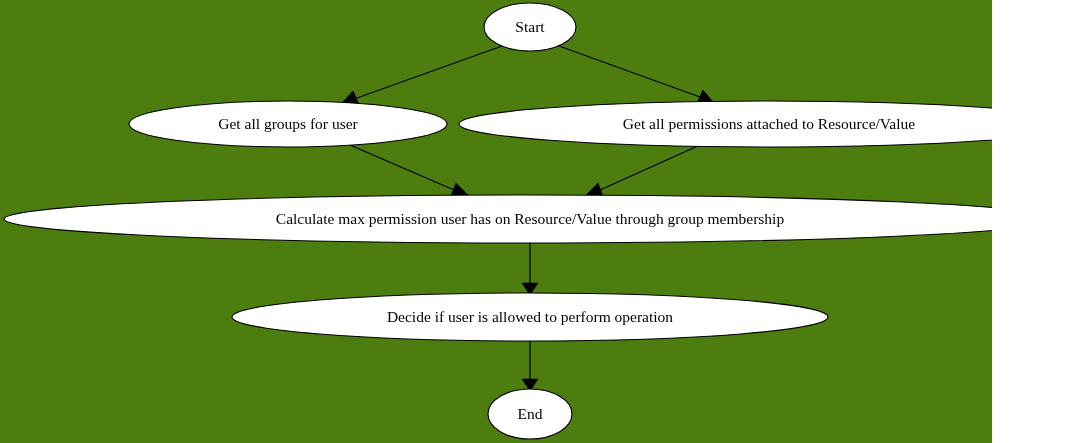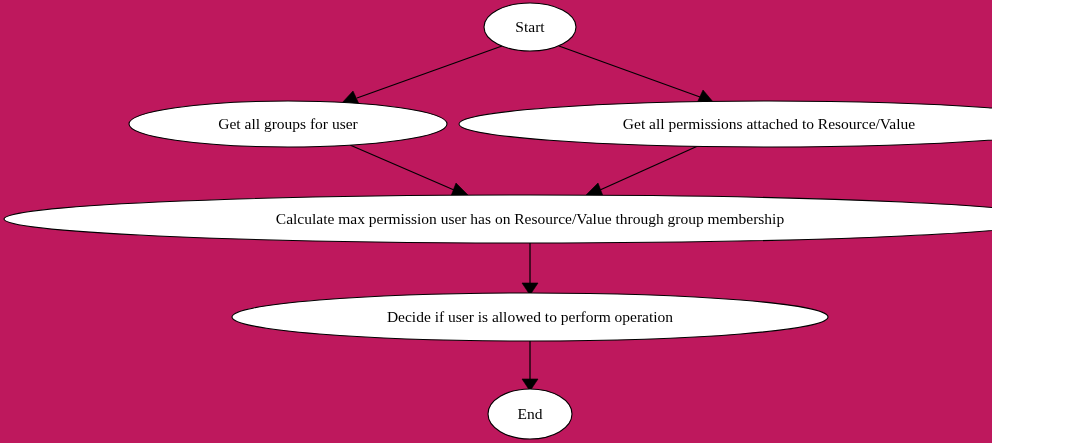--- a/index.html
+++ b/index.html
@@ -8,21 +8,21 @@
     padding: 0;
     background: #ffffff;
   }
   body {
     font-family: "Liberation Serif", "DejaVu Serif", serif;
   }
   #diagram-root {
     position: relative;
     width: 992px;
     height: 443px;
-    background: #be185d;
+    background: #4d7c0f;
     overflow: hidden;
   }
   #flow-svg {
     position: absolute;
     top: 0;
     left: 0;
     width: 1084px;
     height: 443px;
     display: block;
   }

